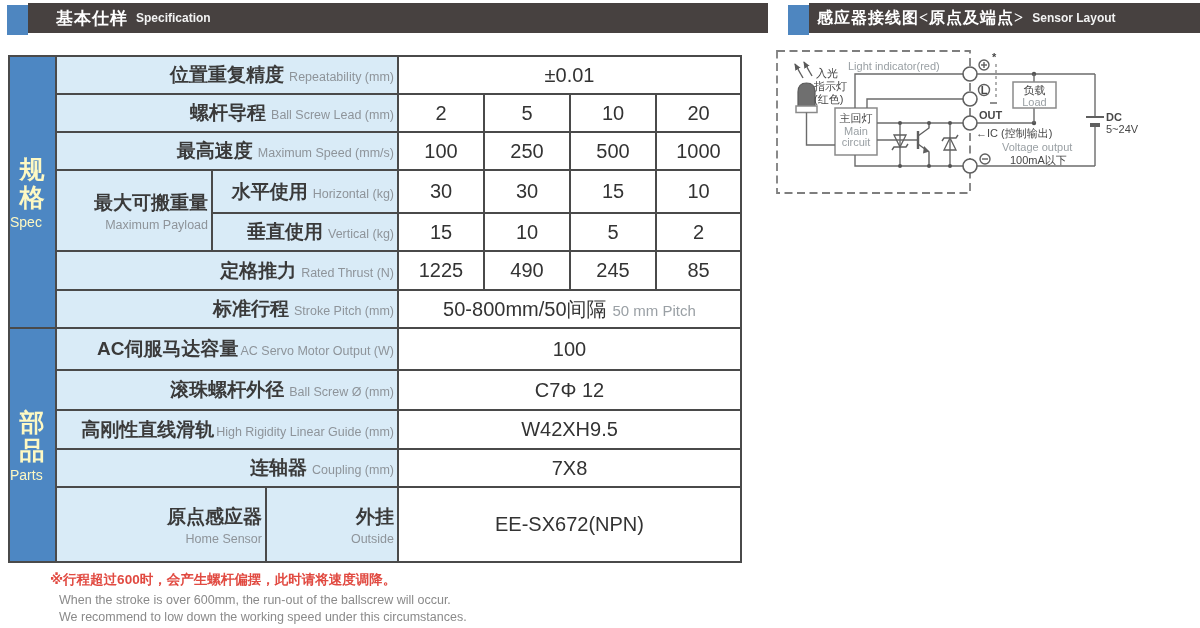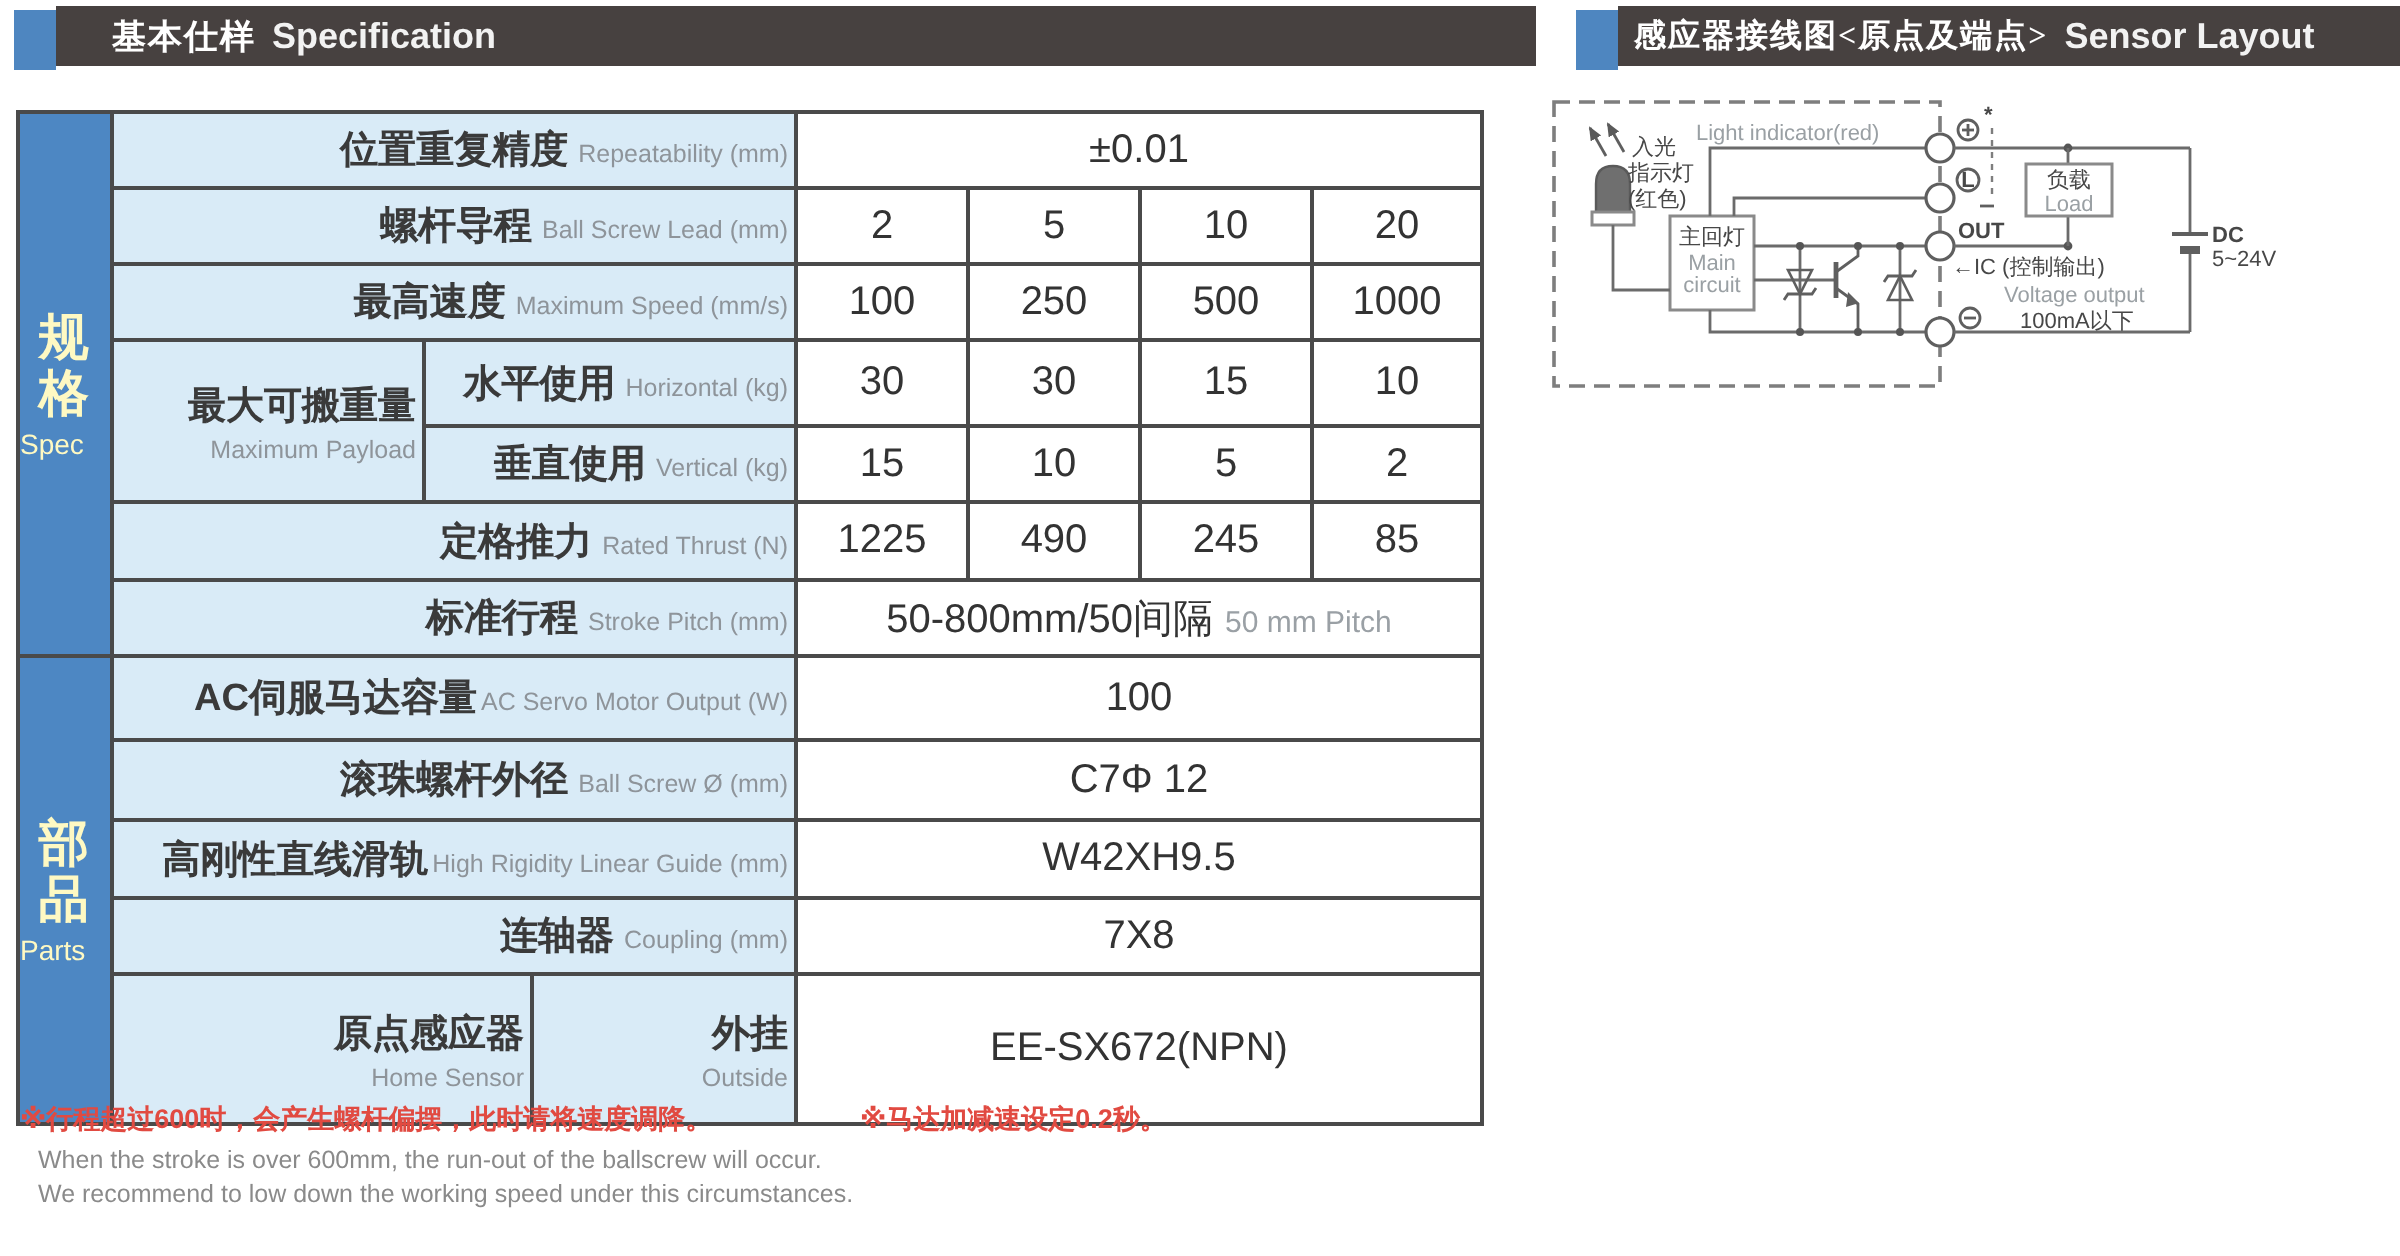--- a/index.html
+++ b/index.html
@@ -3,39 +3,39 @@
 <meta charset="utf-8">
 <style>
   html,body{margin:0;padding:0;background:#fff;}
   .canvas{position:relative;width:1200px;height:628px;background:#ffffff;overflow:hidden;
           font-family:"Liberation Sans","DejaVu Sans",sans-serif;}
 
   
   .hsq{position:absolute;width:21px;height:30px;background:#4e86c0;}
   .hbar{position:absolute;height:30px;background:#474140;color:#fff;display:flex;align-items:center;}
   .hbar .zh{font-size:17px;font-weight:700;letter-spacing:1px;}
-  .hbar .en{font-size:18px;font-weight:600;margin-left:8px;color:#f2f2f2;}
+  .hbar .en{font-size:12px;font-weight:600;margin-left:8px;color:#f2f2f2;}
 
   
   .spec-table{position:absolute;left:8px;top:55px;border-collapse:collapse;table-layout:fixed;}
   .spec-table td{border:2px solid #4a4a4a;padding:0;box-sizing:border-box;overflow:hidden;}
   td.side{background:#4d87c3;color:#fef9c3;text-align:left;vertical-align:middle;margin-left:23px;}
   .side-zh{font-size:25px;font-weight:700;line-height:1.12;width:1.05em;margin:0 auto;word-break:break-all;}
   .side-en{font-size:14px;margin-top:3px;}
   td.lbl{background:#d9ebf7;vertical-align:middle;padding:0 3px 0 13px;white-space:nowrap;text-align:right;}
   .lbl .zh{font-size:19px;font-weight:600;color:#3a3a3a;}
   .lbl .en{font-size:12.5px;color:#8e949a;margin-left:5px;font-weight:400;}
   td.lbl.stacked{white-space:normal;}
   .lbl.stacked .zh{display:block;}
   .lbl.stacked .en{display:block;margin-left:0;margin-top:2px;}
   td.val{background:#fff;text-align:center;vertical-align:middle;font-size:20px;color:#333;}
   .val .vsub{font-size:15px;color:#9aa0a5;margin-left:6px;}
 
   
-  .note{position:absolute;top:551px;}
+  .note{position:absolute;top:571px;margin-left:40px;}
   .note-left{left:10px;}
   .note-right{left:430px;}
   .note .red{color:#e14a41;font-size:13.5px;font-weight:700;}
   .note .gray{color:#8a8a8a;font-size:12.5px;line-height:1.32;margin-left:9px;margin-top:3px;}
 
   
   .diagram{position:absolute;left:772px;top:46px;}
   .dtxt{fill:#474747;font-size:11px;font-family:"Liberation Sans","DejaVu Sans",sans-serif;}
   .dgray{fill:#9aa0a4;font-size:11px;font-family:"Liberation Sans","DejaVu Sans",sans-serif;}
   .wire{stroke:#6b6b6b;stroke-width:1.4;fill:none;}
@@ -179,21 +179,20 @@
     </tr>
   </tbody>
     </table>
 
   <div class="note note-left">
     <div class="red">※行程超过600时，会产生螺杆偏摆，此时请将速度调降。</div>
     <div class="gray">When the stroke is over 600mm, the run-out of the ballscrew will occur.</div>
     <div class="gray" style="margin-top:0">We recommend to low down the working speed under this circumstances.</div>
   </div>
   <div class="note note-right">
-    <div class="red">※马达加减速设定0.2秒。</div>
   </div>
 
   <svg class="diagram" width="428" height="152" viewBox="0 0 428 152">
     <defs>
       <marker id="ah" markerWidth="9" markerHeight="9" refX="6" refY="3" orient="auto" markerUnits="userSpaceOnUse">
         <path d="M0,0 L7,3 L0,6 Z" fill="#5a5a5a"></path>
       </marker>
     </defs>
 
     <rect x="5" y="5" width="193" height="142" fill="none" stroke="#7e7e7e" stroke-width="1.8" stroke-dasharray="8 4.5"></rect>

